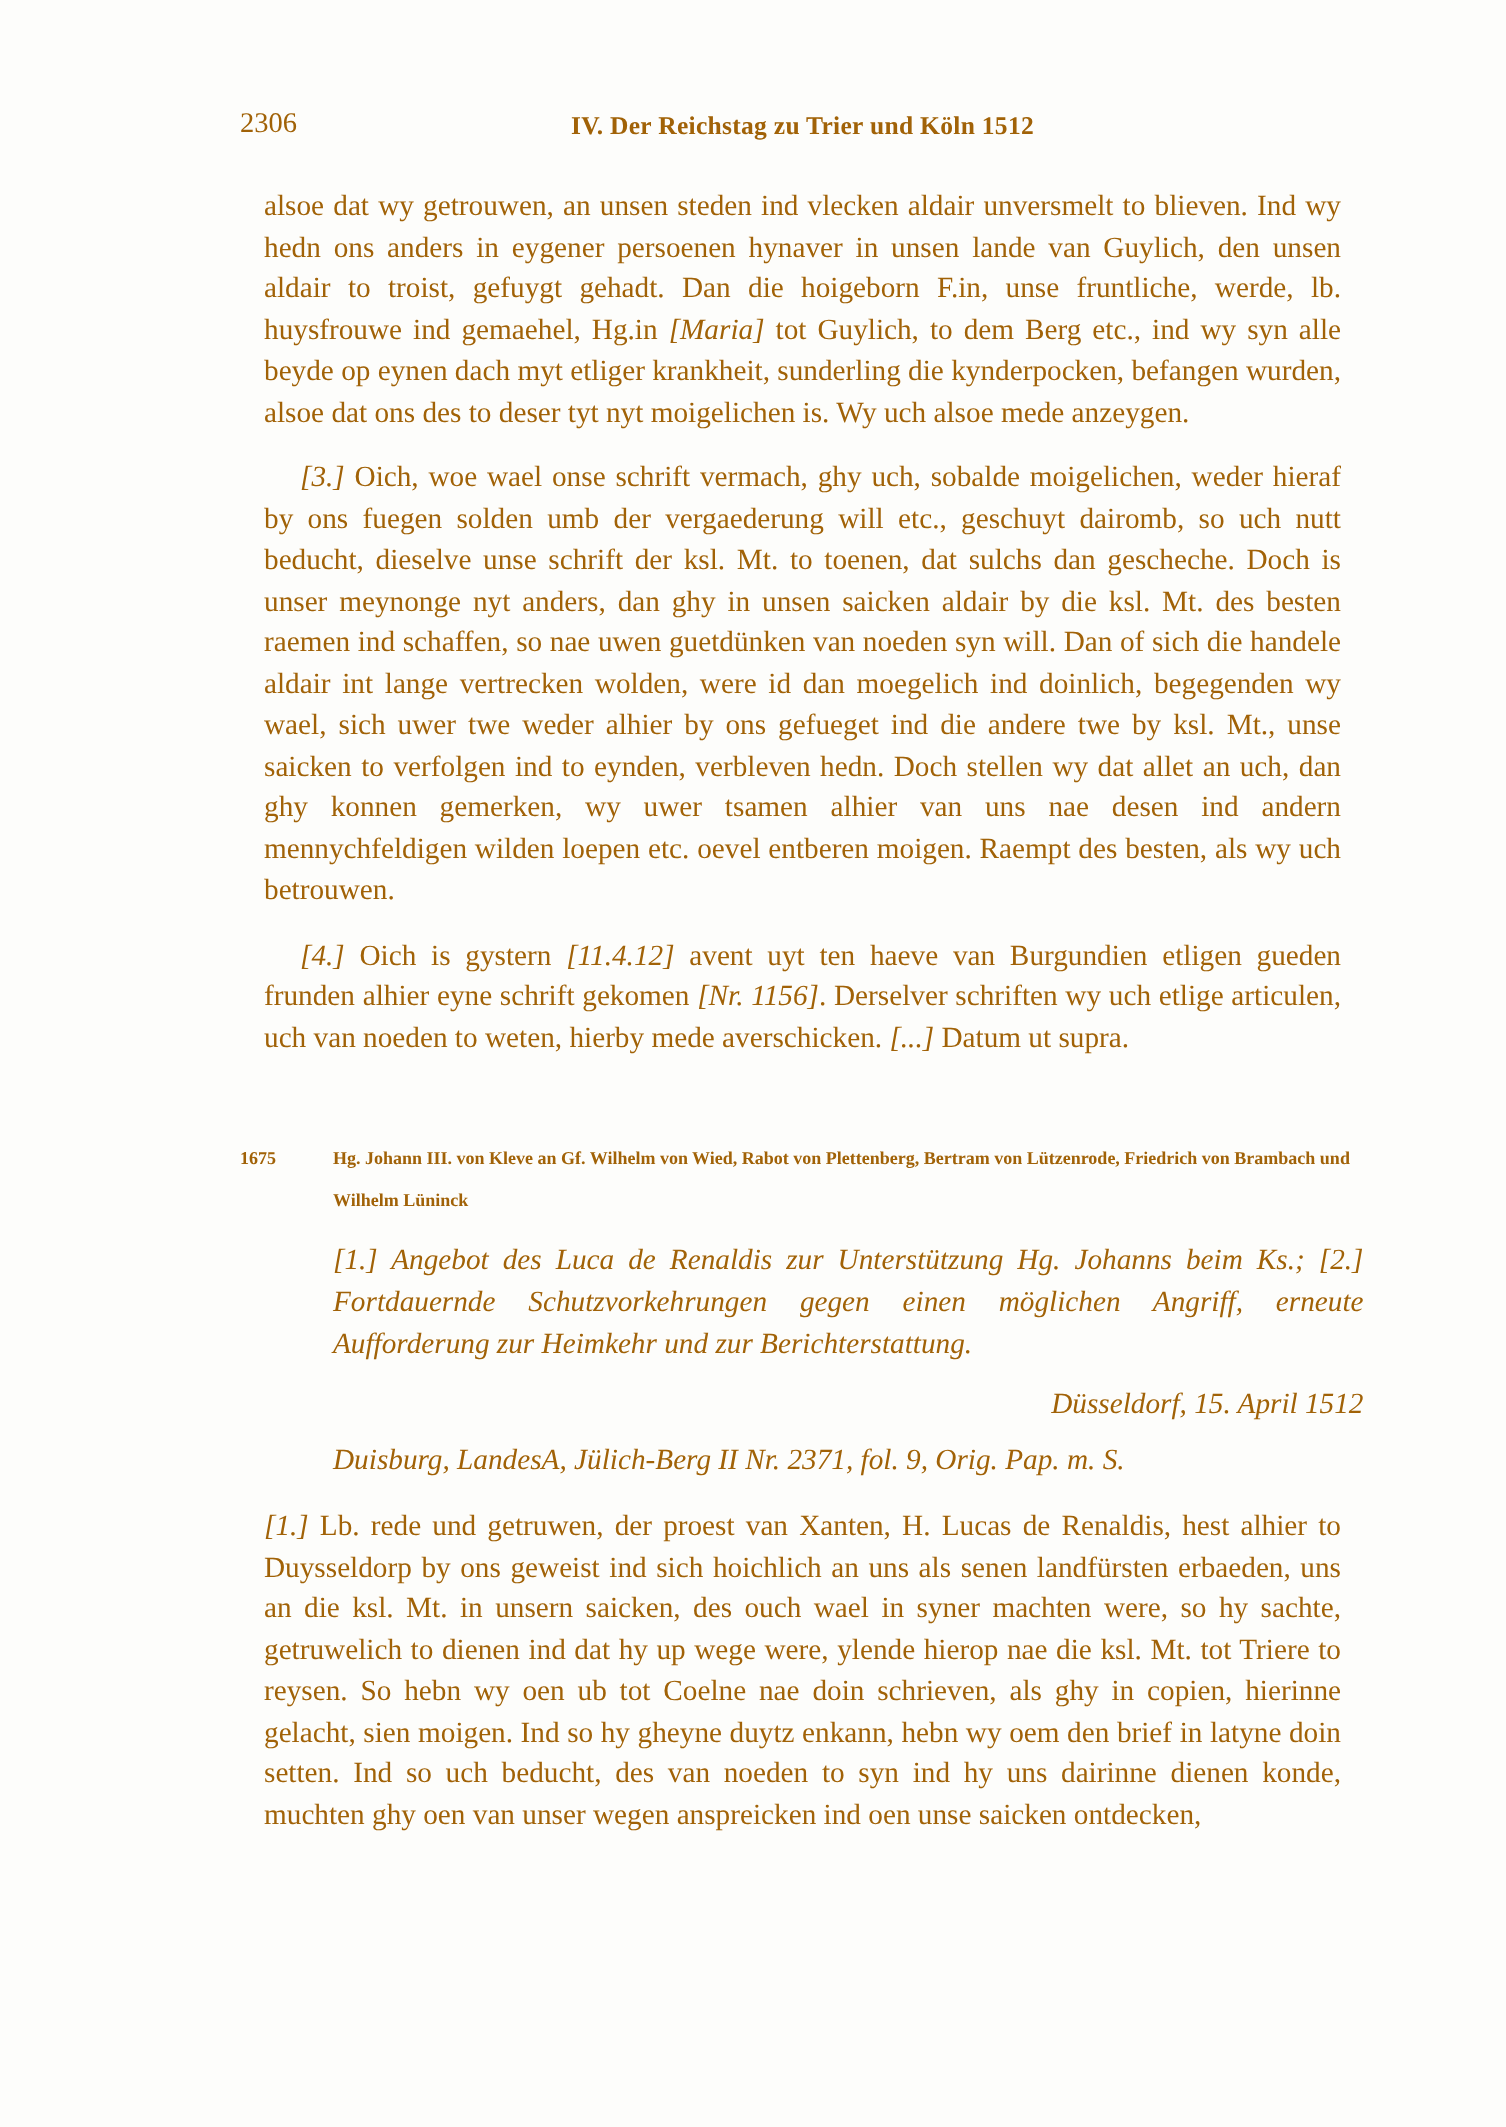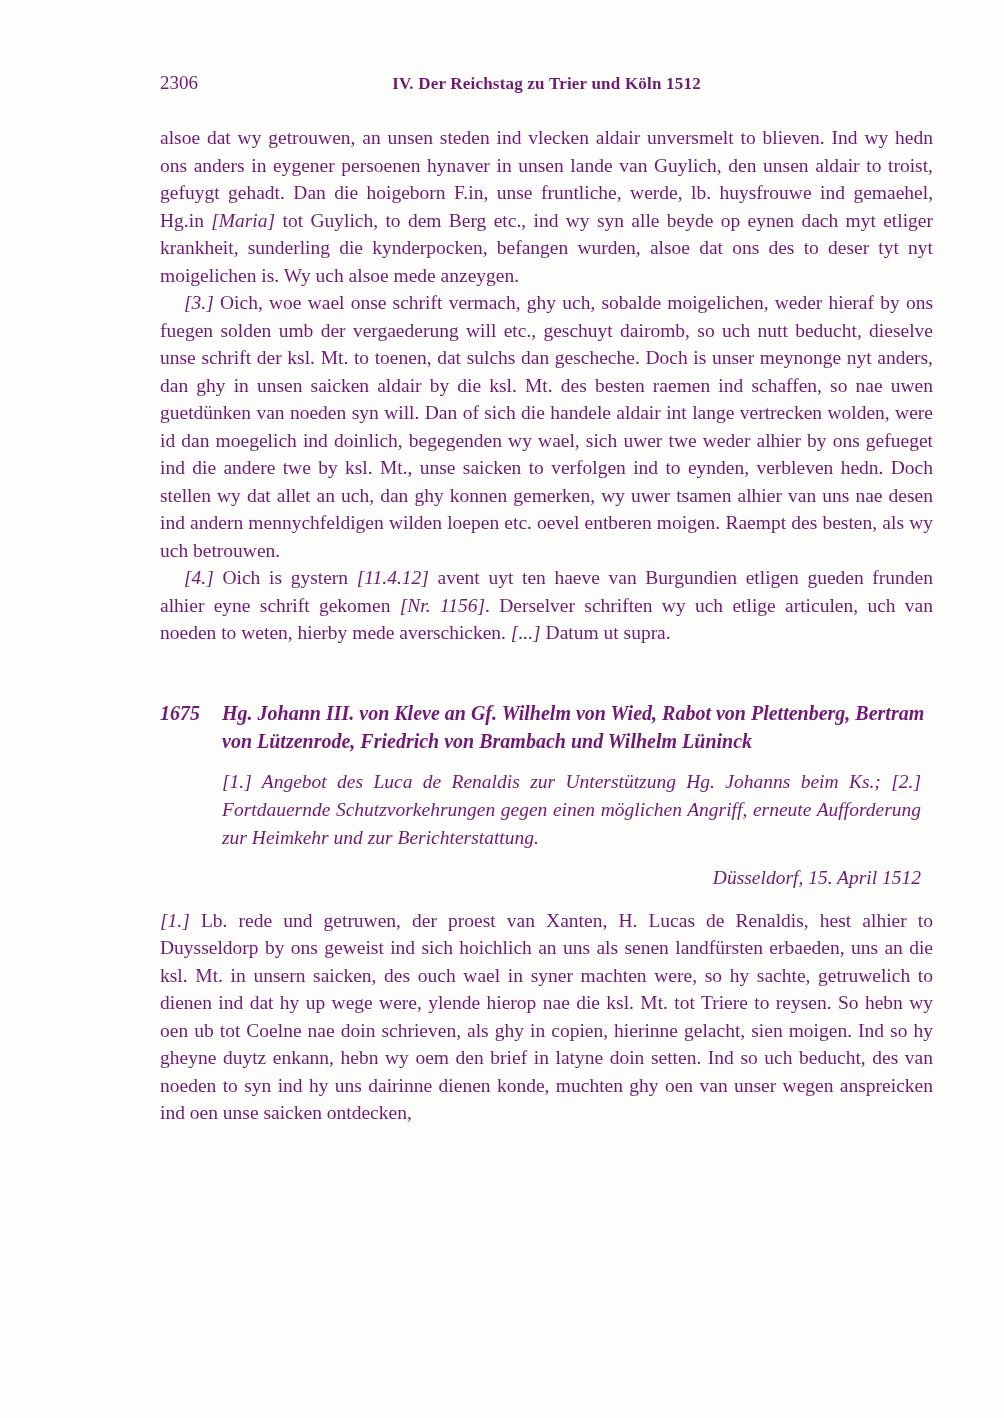--- a/index.html
+++ b/index.html
@@ -5,23 +5,23 @@
   html, body {
     margin: 0;
     padding: 0;
     background: #f2f1ee;
   }
   .page {
     width: 1004px;
     height: 1418px;
     background: #fdfdfb;
     box-sizing: border-box;
-    padding: 72px 71px 40px 160px;
+    padding: 72px 94px 40px 160px;
     font-family: "Liberation Serif", serif;
-    color: #701a75;
+    color: #a16207;
     overflow: hidden;
     position: relative;
   }
   .pagehead {
     position: relative;
     height: 26px;
     margin-bottom: 26px;
   }
   .pagenum {
     position: absolute;
@@ -33,44 +33,43 @@
     position: absolute;
     left: 50%;
     transform: translateX(-50%);
     top: 2px;
     font-size: 17px;
     white-space: nowrap;
     letter-spacing: 0.2px;
     font-weight: bold;
   }
   .body-text p {
-    margin: 0;
+    margin: 16px;
     font-size: 19.5px;
     line-height: 27.5px;
     text-align: justify;
   }
   p.indent { text-indent: 24px; }
   .it { font-style: italic; }
   .entry { margin-top: 52px; }
   .entry-head {
     position: relative;
     padding-left: 62px;
     font-weight: bold;
-    font-size: 20px;
+    font-size: 12px;
     line-height: 28px;
     text-align: left;
-    font-style: italic;
   }
   .entry-num {
     position: absolute;
     left: 0;
     top: 0;
   }
   .entry-block {
-    margin: 0 12px 0 62px;
+    margin: 0 1px 0 62px;
     font-style: italic;
     font-size: 19.5px;
     line-height: 28px;
     text-align: justify;
   }
   .entry-summary { margin-top: 13px; }
   .entry-date { margin-top: 12px; text-align: right; }
   .entry-source { margin-top: 9px; text-align: left; }
   .entry-body { margin-top: 15px; }
 </style>
@@ -90,18 +89,19 @@
     <p class="indent"><span class="it">[4.]</span><span> Oich is gystern </span><span class="it">[11.4.12]</span><span> avent uyt ten haeve van Burgundien etligen gueden frunden alhier eyne schrift gekomen </span><span class="it">[Nr. 1156]</span><span>. Derselver schriften wy uch etlige articulen, uch van noeden to weten, hierby mede averschicken. </span><span class="it">[...]</span><span> Datum ut supra.</span></p>
   </section>
 
   <section class="entry">
     <div class="entry-head">
       <span class="entry-num">1675</span>
       <span>Hg. Johann III. von Kleve an Gf. Wilhelm von Wied, Rabot von Plettenberg, Bertram von Lützenrode, Friedrich von Brambach und Wilhelm Lüninck</span>
     </div>
     <p class="entry-block entry-summary">[1.] Angebot des Luca de Renaldis zur Unterstützung Hg. Johanns beim Ks.; [2.] Fortdauernde Schutzvorkehrungen gegen einen möglichen Angriff, erneute Aufforderung zur Heimkehr und zur Berichterstattung.</p>
     <p class="entry-block entry-date">Düsseldorf, 15. April 1512</p>
+    <p class="entry-block entry-source">Duisburg, LandesA, Jülich-Berg II Nr. 2371, fol. 9, Orig. Pap. m. S.</p>
     <div class="body-text entry-body">
       <p><span class="it">[1.]</span><span> Lb. rede und getruwen, der proest van Xanten, H. Lucas de Renaldis, hest alhier to Duysseldorp by ons geweist ind sich hoichlich an uns als senen landfürsten erbaeden, uns an die ksl. Mt. in unsern saicken, des ouch wael in syner machten were, so hy sachte, getruwelich to dienen ind dat hy up wege were, ylende hierop nae die ksl. Mt. tot Triere to reysen. So hebn wy oen ub tot Coelne nae doin schrieven, als ghy in copien, hierinne gelacht, sien moigen. Ind so hy gheyne duytz enkann, hebn wy oem den brief in latyne doin setten. Ind so uch beducht, des van noeden to syn ind hy uns dairinne dienen konde, muchten ghy oen van unser wegen anspreicken ind oen unse saicken ontdecken,</span></p>
     </div>
   </section>
 
 </div>
 
 </body></html>

